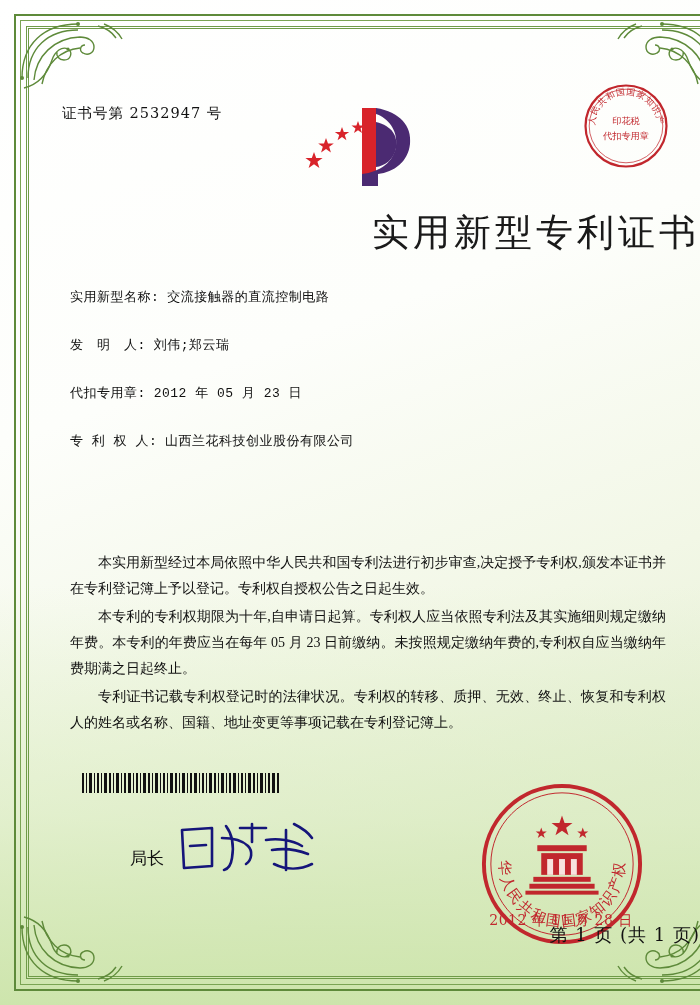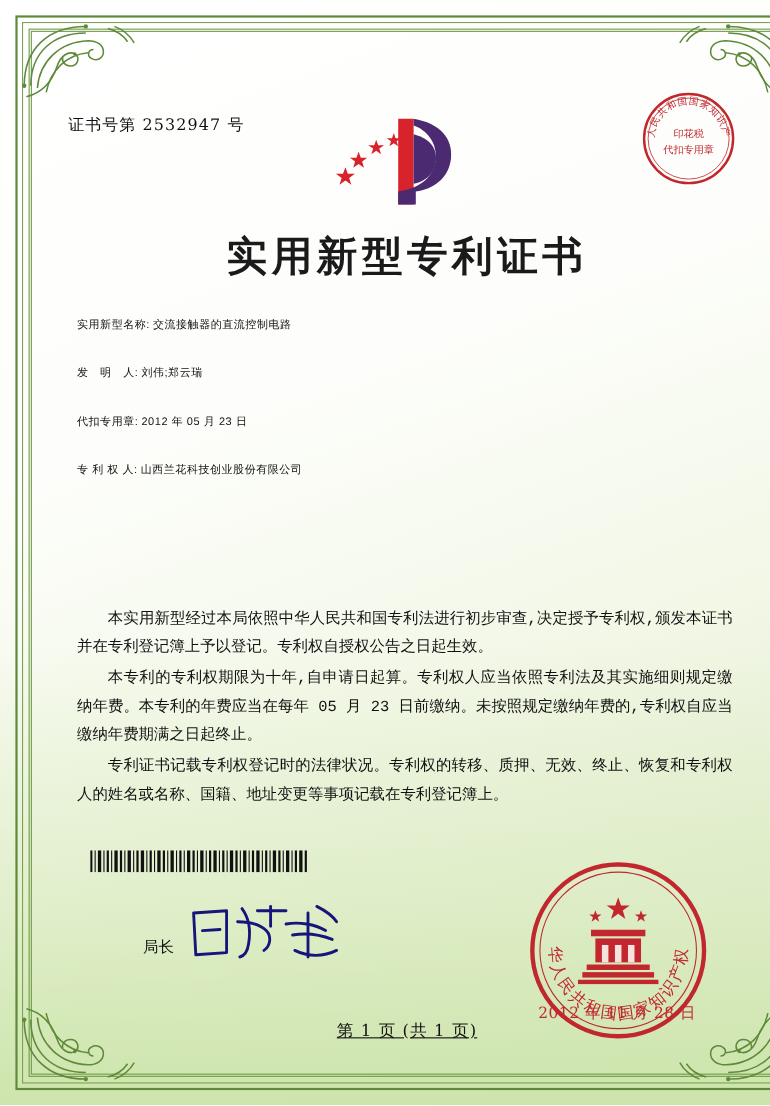--- a/index.html
+++ b/index.html
@@ -90,54 +90,54 @@
     top: 40px;
     width: 92px;
     height: 92px;
   }
   .seal-top svg { width: 100%; height: 100%; display:block; }
 
   .doc-title {
     position: absolute;
     left: 0; right: 0;
     top: 168px;
-    text-align: center;
+    text-align: right;
     font-size: 37px;
-    font-weight: bold;
+    font-weight: normal;
     letter-spacing: 4px;
     color: #1a1a1a;
     font-family: "DejaVu Serif", serif;
   }
 
   .fields {
     position: absolute;
     left: 30px;
     top: 248px;
     right: 30px;
   }
   .field {
-    font-size: 10px;
+    font-size: 13px;
     color: #111;
     margin-bottom: 30px;
-    font-family: Liberation Sans, sans-serif;
+    font-family: Liberation Mono, monospace;
     white-space: nowrap;
   }
   .field .lab { letter-spacing: 0.5px; }
   .field .val { letter-spacing: 0.5px; }
 
   .body-text {
     position: absolute;
     left: 30px;
     right: 34px;
     top: 510px;
     font-size: 14px;
     line-height: 26px;
     color: #111;
     text-align: justify;
-    font-family: Liberation Mono, monospace;
+    font-family: Liberation Serif, serif;
   }
   .body-text p {
     margin: 0 0 2px 0;
     text-indent: 28px;
   }
 
   .barcode {
     position: absolute;
     left: 42px;
     top: 733px;
@@ -147,21 +147,21 @@
   .barcode svg { display:block; width:100%; height:100%; }
 
   .director-row {
     position: absolute;
     left: 90px;
     top: 780px;
     display: flex;
     align-items: flex-end;
   }
   .director-label {
-    font-size: 14px;
+    font-size: 17px;
     color: #111;
     font-family: "DejaVu Serif", serif;
     margin-right: 10px;
     margin-bottom: 8px;
   }
   .signature {
     width: 150px;
     height: 58px;
   }
   .signature svg { display:block; width:100%; height:100%; }
@@ -184,26 +184,25 @@
     color: #c1272d;
     font-size: 14px;
     font-family: "DejaVu Serif", serif;
     letter-spacing: 0.5px;
   }
 
   .page-footer {
     position: absolute;
     left: 0; right: 0;
     bottom: 18px;
-    text-align: center;
-    font-size: 15px;
+    text-align: right;
+    font-size: 18px;
     color: #111;
     font-family: "DejaVu Serif", serif;
     letter-spacing: 1px;
-    text-decoration: underline;
   }
 </style>
 </head>
 <body>
 
 <div class="page">
 
   <div class="frame-outer"></div>
   <div class="frame-mid"></div>
   <div class="frame-inner"></div>

